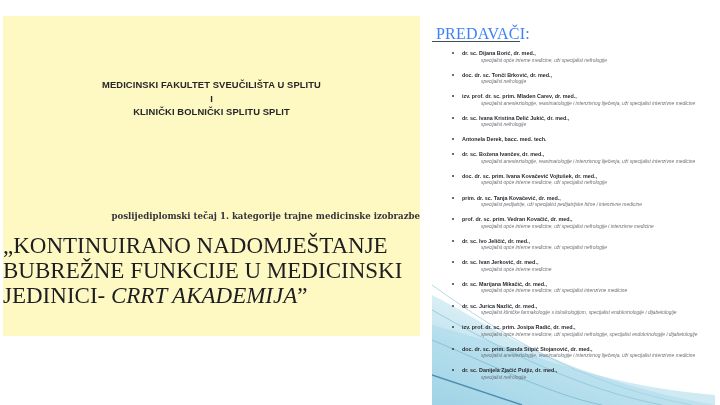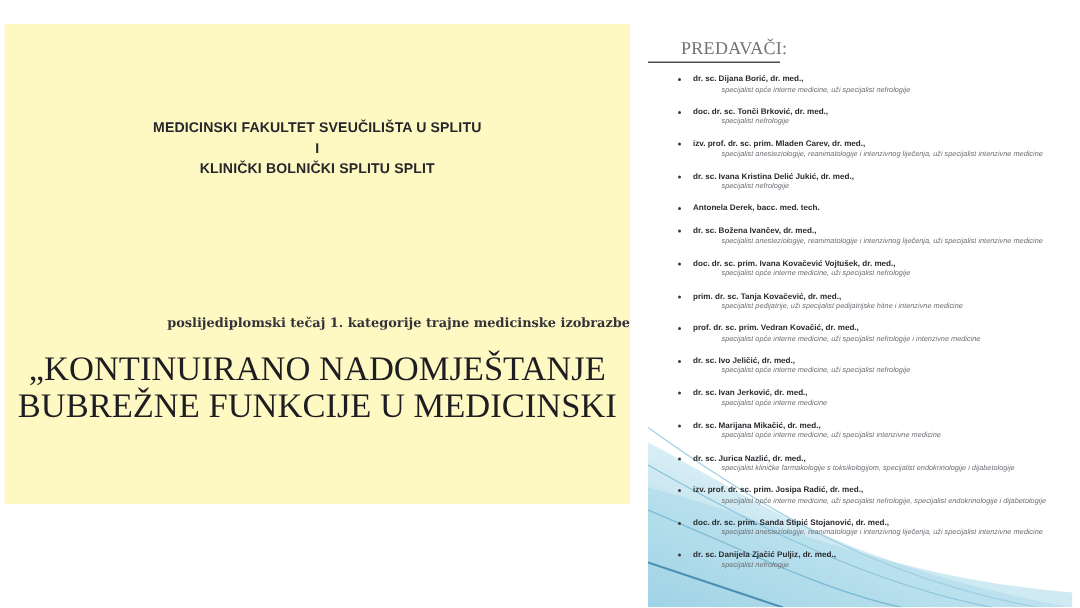--- a/index.html
+++ b/index.html
@@ -24,33 +24,33 @@
     text-align: center; font-style: italic; font-weight: bold; font-size: 9.6px;
     color: #26262b;
   }
   .course {
     position: absolute; left: 0; width: 100%; top: 195px;
     text-align: right; font-family: "DejaVu Serif", serif; font-weight: bold;
     font-size: 8.6px; color: #33333a; white-space: nowrap;
   }
   .title {
     position: absolute; left: 0; width: 100%; top: 217px;
-    text-align: center; font-family: "Liberation Serif", serif;
+    font-family: "Liberation Serif", serif;
     font-size: 23px; line-height: 25px; color: #1d1d22; white-space: nowrap;
   }
   .title em { font-style: italic; }
 
   .right-panel {
     position: absolute; left: 432px; top: 0; width: 283px; height: 405px;
     background: #ffffff; overflow: hidden;
   }
   .swoosh { position: absolute; left: 0; bottom: 0; width: 283px; height: 150px; }
   .heading {
-    position: absolute; left: 22px; top: 25px;
-    font-family: "Liberation Serif", serif; font-size: 12px; color: #737373;
+    position: absolute; left: 4px; top: 25px;
+    font-family: "Liberation Serif", serif; font-size: 16px; color: #3b82f6;
     letter-spacing: 0.2px;
   }
   .heading-rule {
     position: absolute; left: 0; top: 41px; width: 88px; height: 1px; background: #4a4f55;
   }
   .lecturers { position: absolute; left: 0; top: 50px; width: 283px; }
   .lecturer { position: relative; height: 21.6px; }
   .bullet {
     position: absolute; left: 20px; top: 2px; width: 2px; height: 2px; border-radius: 50%;
     background: #3a3a3a;
@@ -70,20 +70,21 @@
 <div class="left-panel">
   <div class="org">
     <div>MEDICINSKI FAKULTET SVEUČILIŠTA U SPLITU</div>
     <div>I</div>
     <div>KLINIČKI BOLNIČKI SPLITU SPLIT</div>
   </div>
   <div class="course">poslijediplomski tečaj 1. kategorije trajne medicinske izobrazbe</div>
   <div class="title">
     <div>„KONTINUIRANO NADOMJEŠTANJE</div>
     <div>BUBREŽNE FUNKCIJE U MEDICINSKI</div>
+    <div><span>JEDINICI- </span><em>CRRT AKADEMIJA</em><span>”</span></div>
   </div>
 </div>
 
 <div class="right-panel">
   <svg class="swoosh" viewBox="0 0 283 150" preserveAspectRatio="none">
     <defs>
       <linearGradient id="sg" x1="0" y1="1" x2="1" y2="0">
         <stop offset="0" stop-color="#7fc3db" stop-opacity="0.85"></stop>
         <stop offset="0.55" stop-color="#c9e8f2" stop-opacity="0.6"></stop>
         <stop offset="1" stop-color="#ffffff" stop-opacity="0"></stop>

